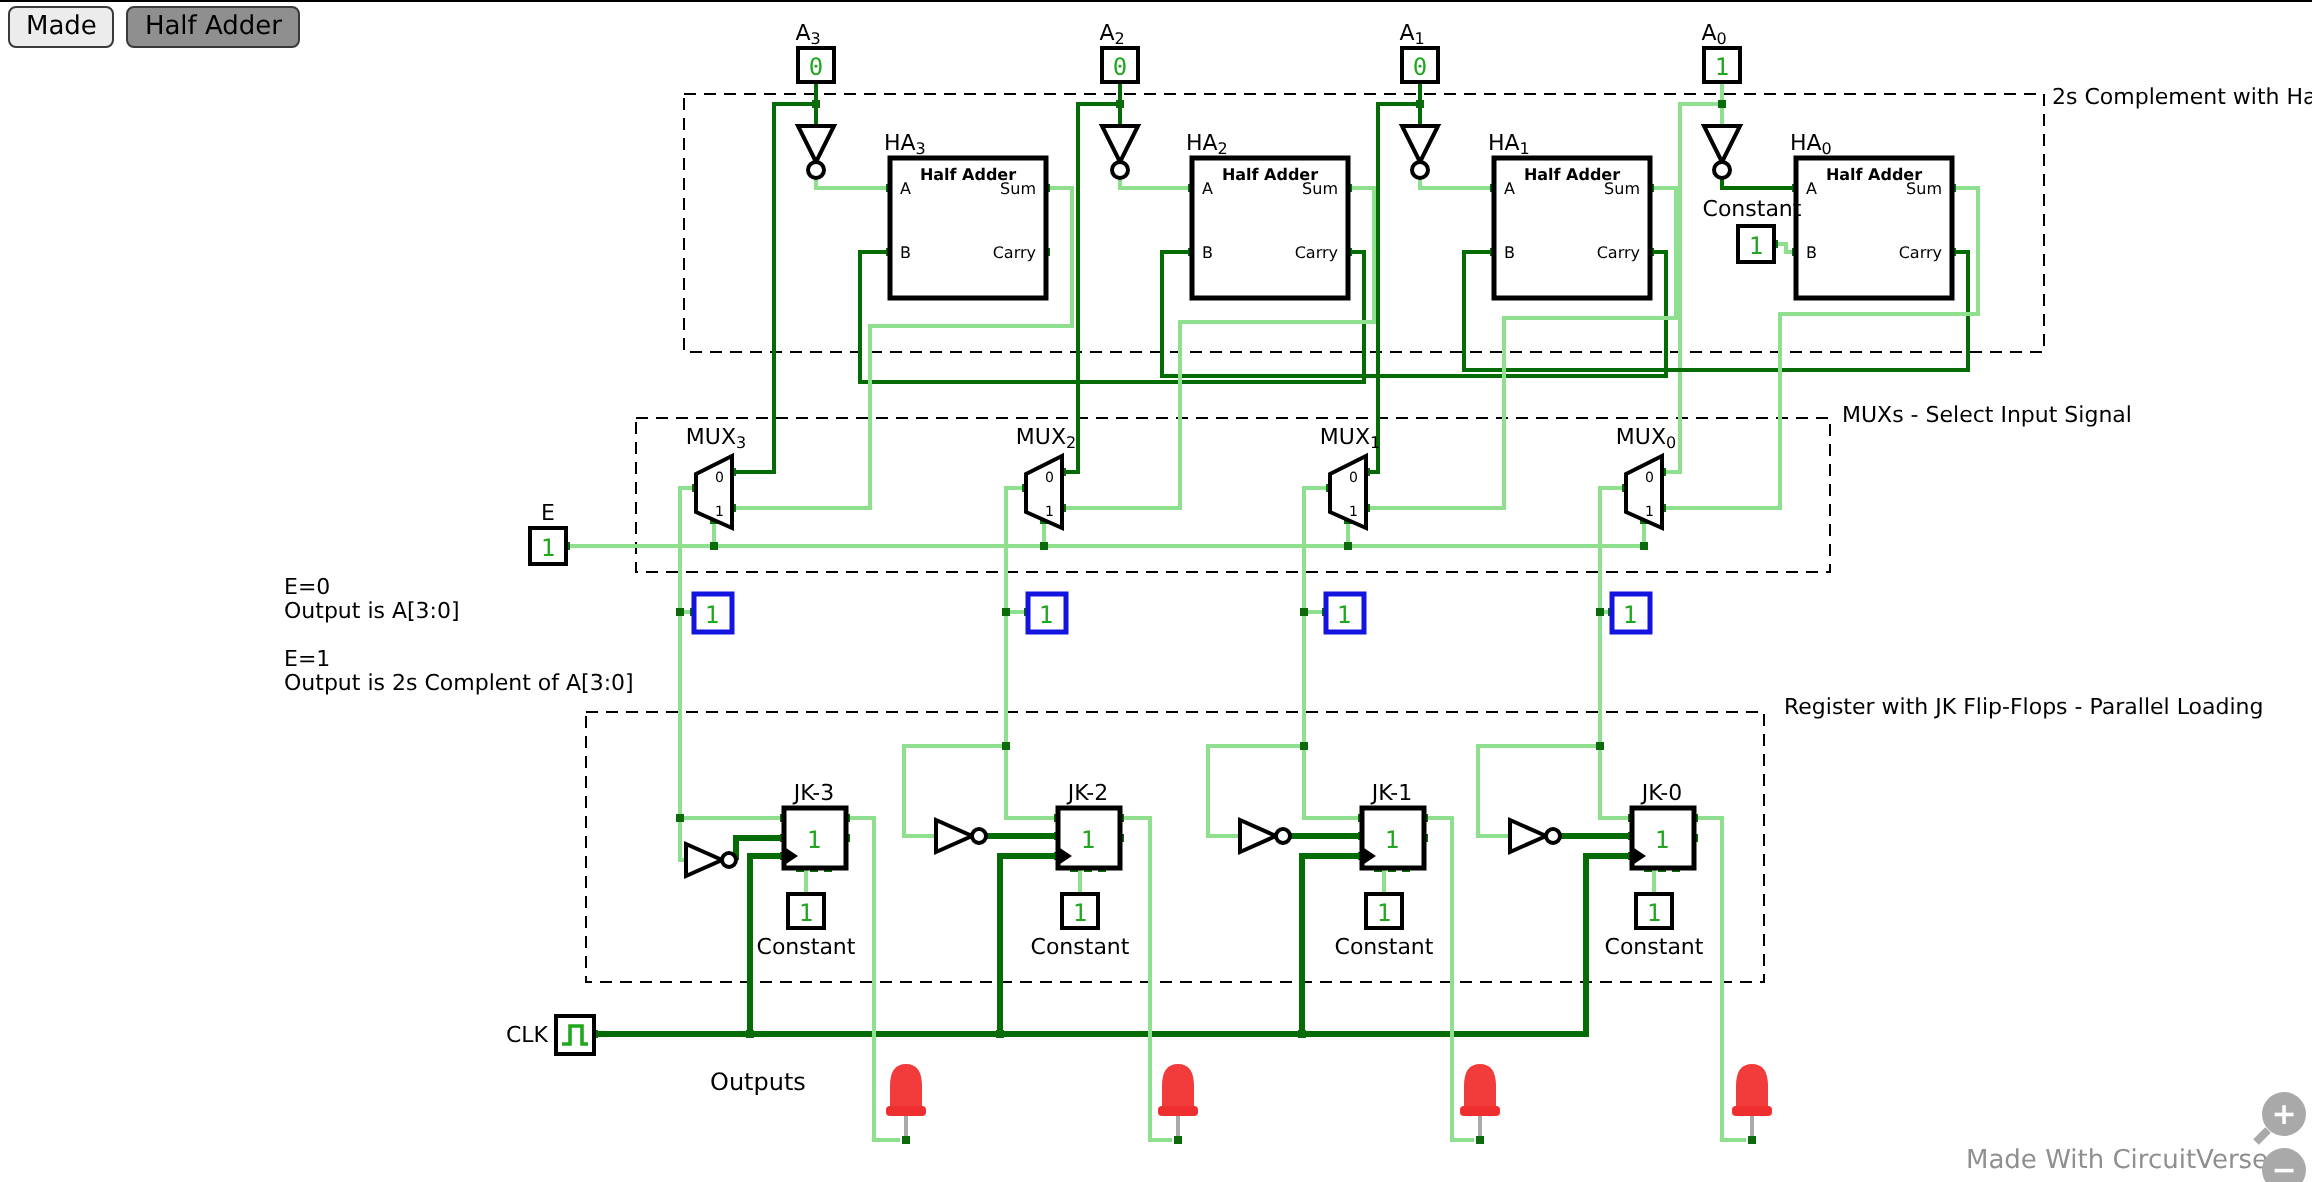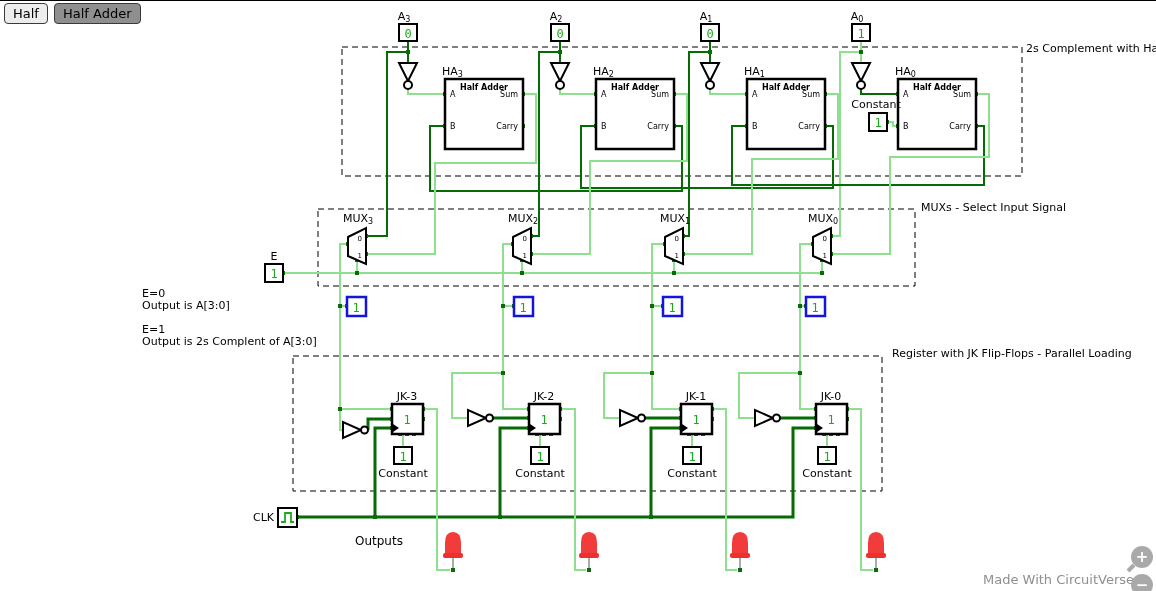--- a/index.html
+++ b/index.html
@@ -37,21 +37,21 @@
   .note{font-size:11px;}
   .credit{font-size:13px;fill:#8f8f8f;}
   .zoomglyph{font-size:15px;fill:#fff;font-weight:bold;}
 </style>
 </head>
 <body>
 
 <div id="stage">
 
   <div class="tabbar">
-    <div class="tab">Half</div>
+    <div class="tab">Made</div>
     <div class="tab active">Half Adder</div>
   </div>
 
 
   <svg width="1156" height="591" viewBox="0 0 1156 591">
 
     <rect class="dashed" x="342" y="46" width="680" height="129"></rect>
     <rect class="dashed" x="318" y="208" width="597" height="77"></rect>
     <rect class="dashed" x="293" y="355" width="589" height="135"></rect>
 

